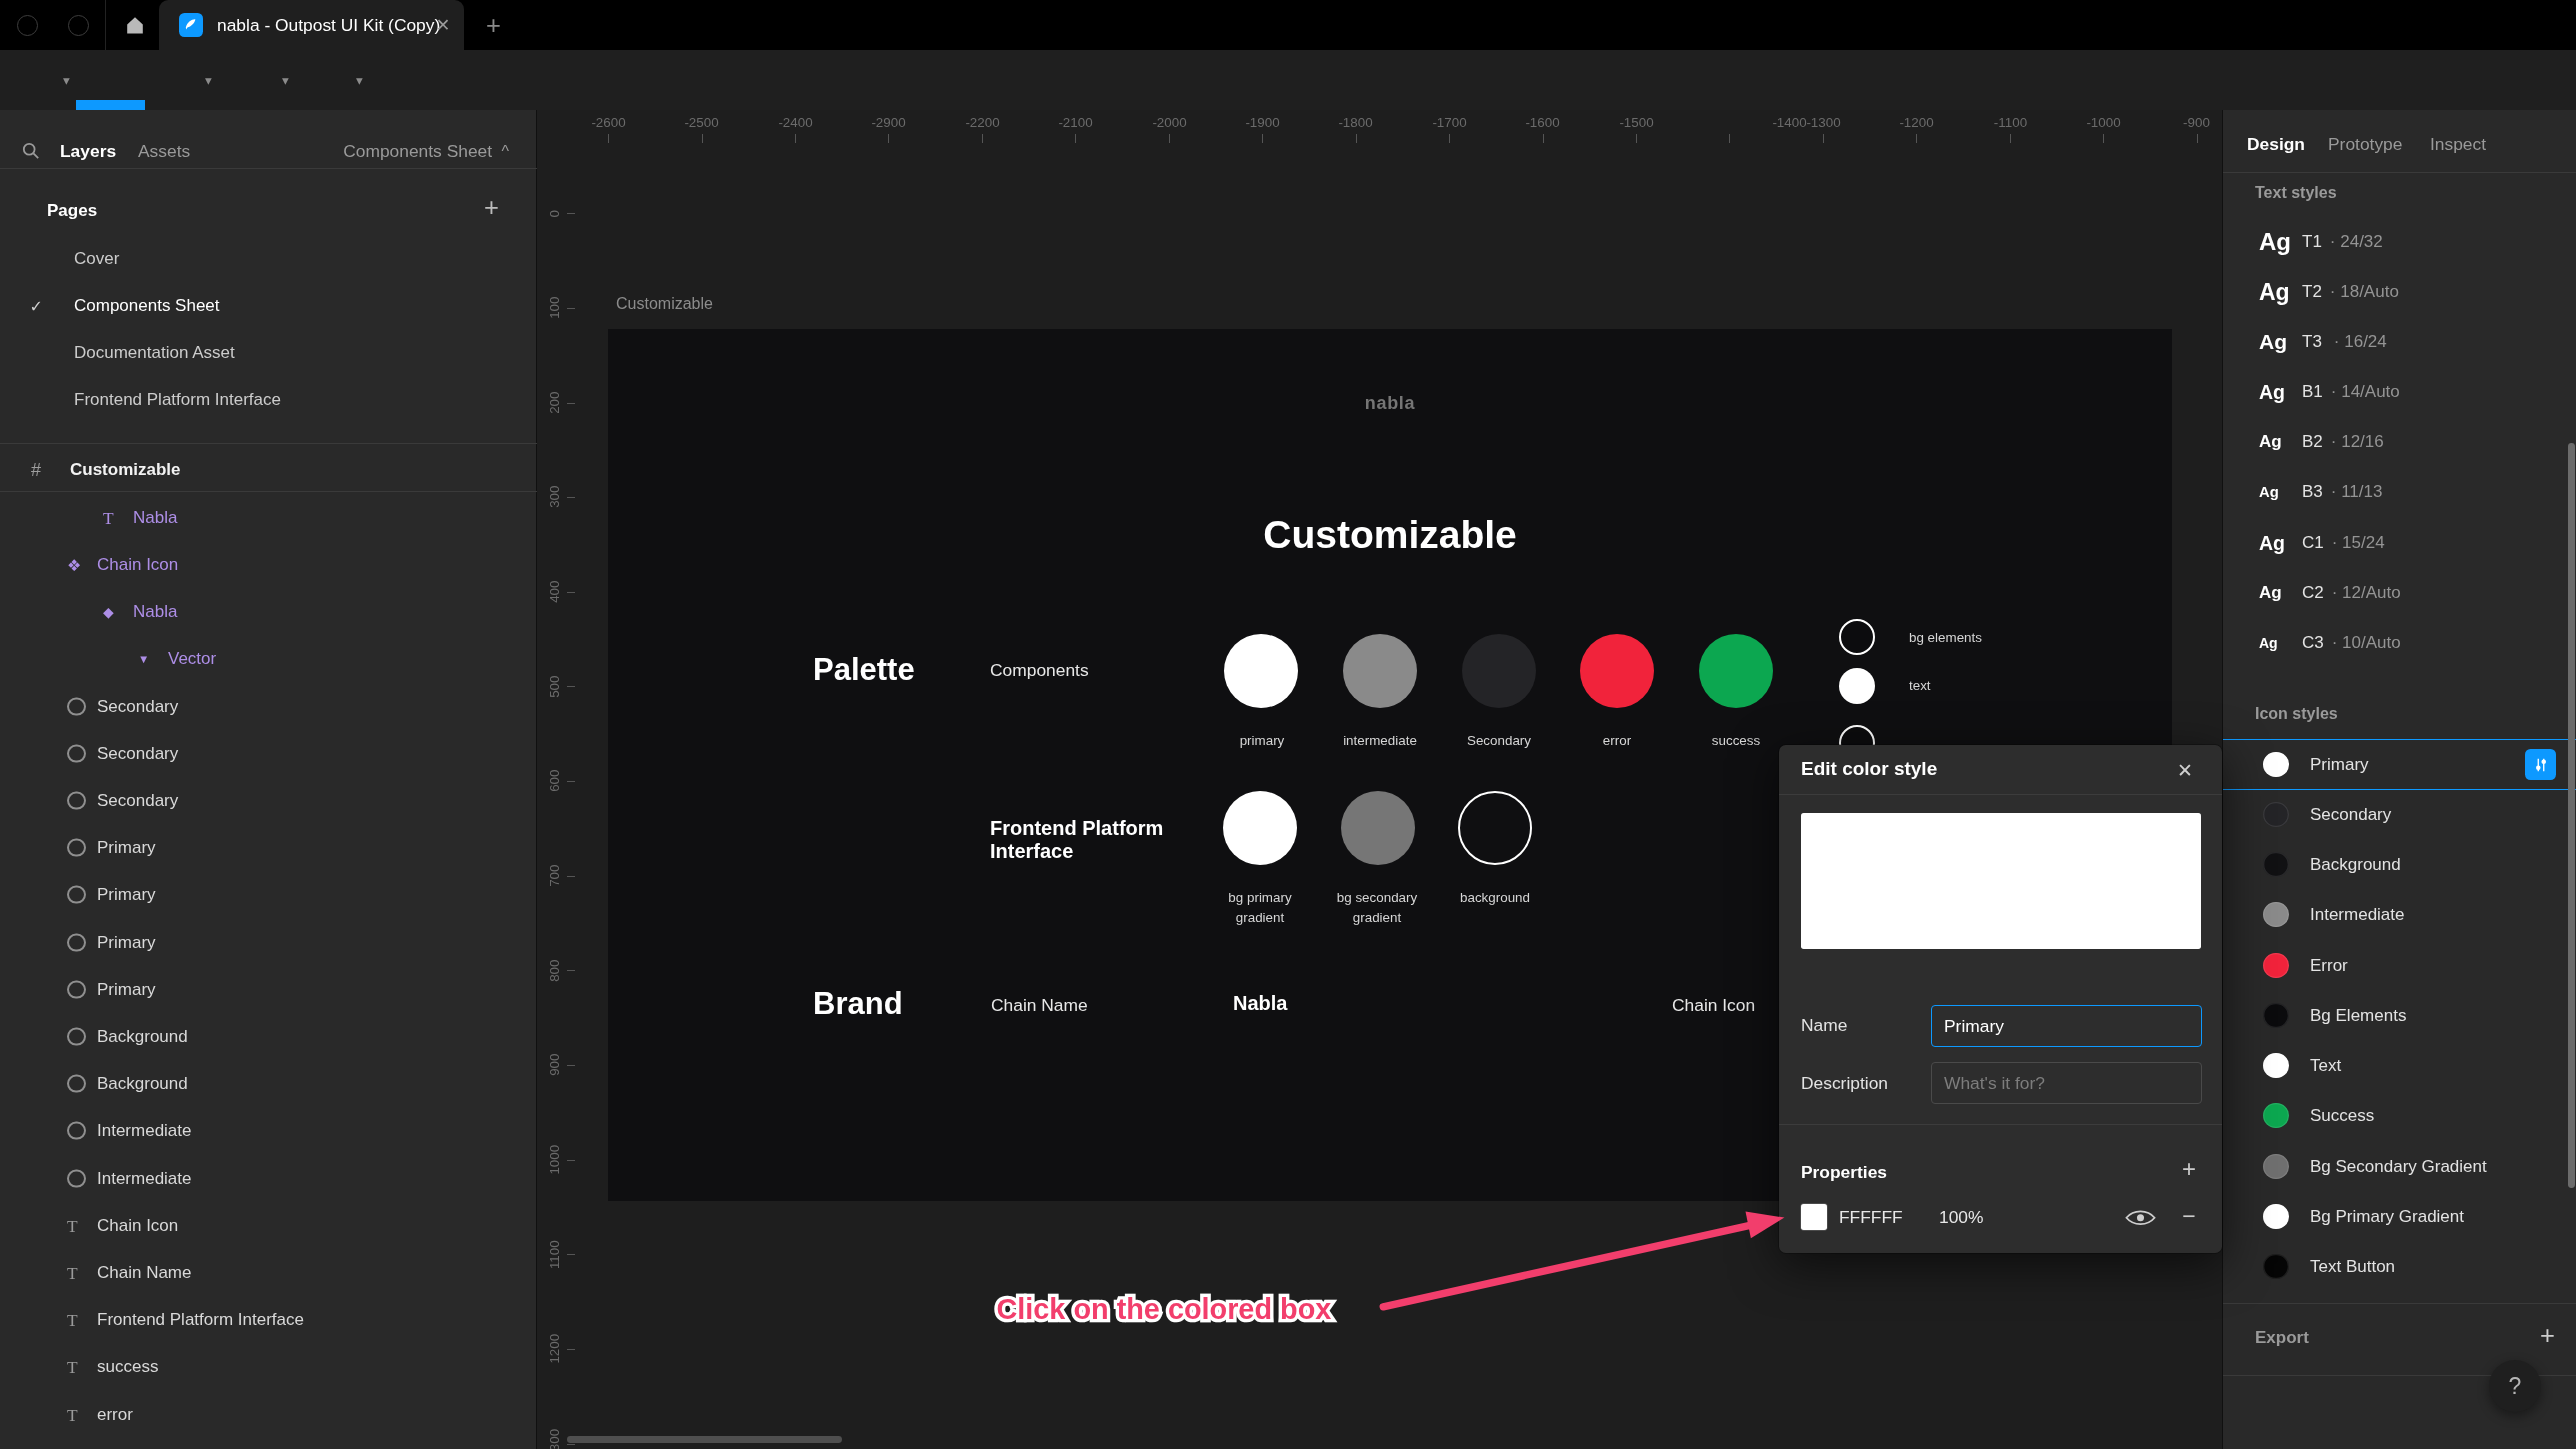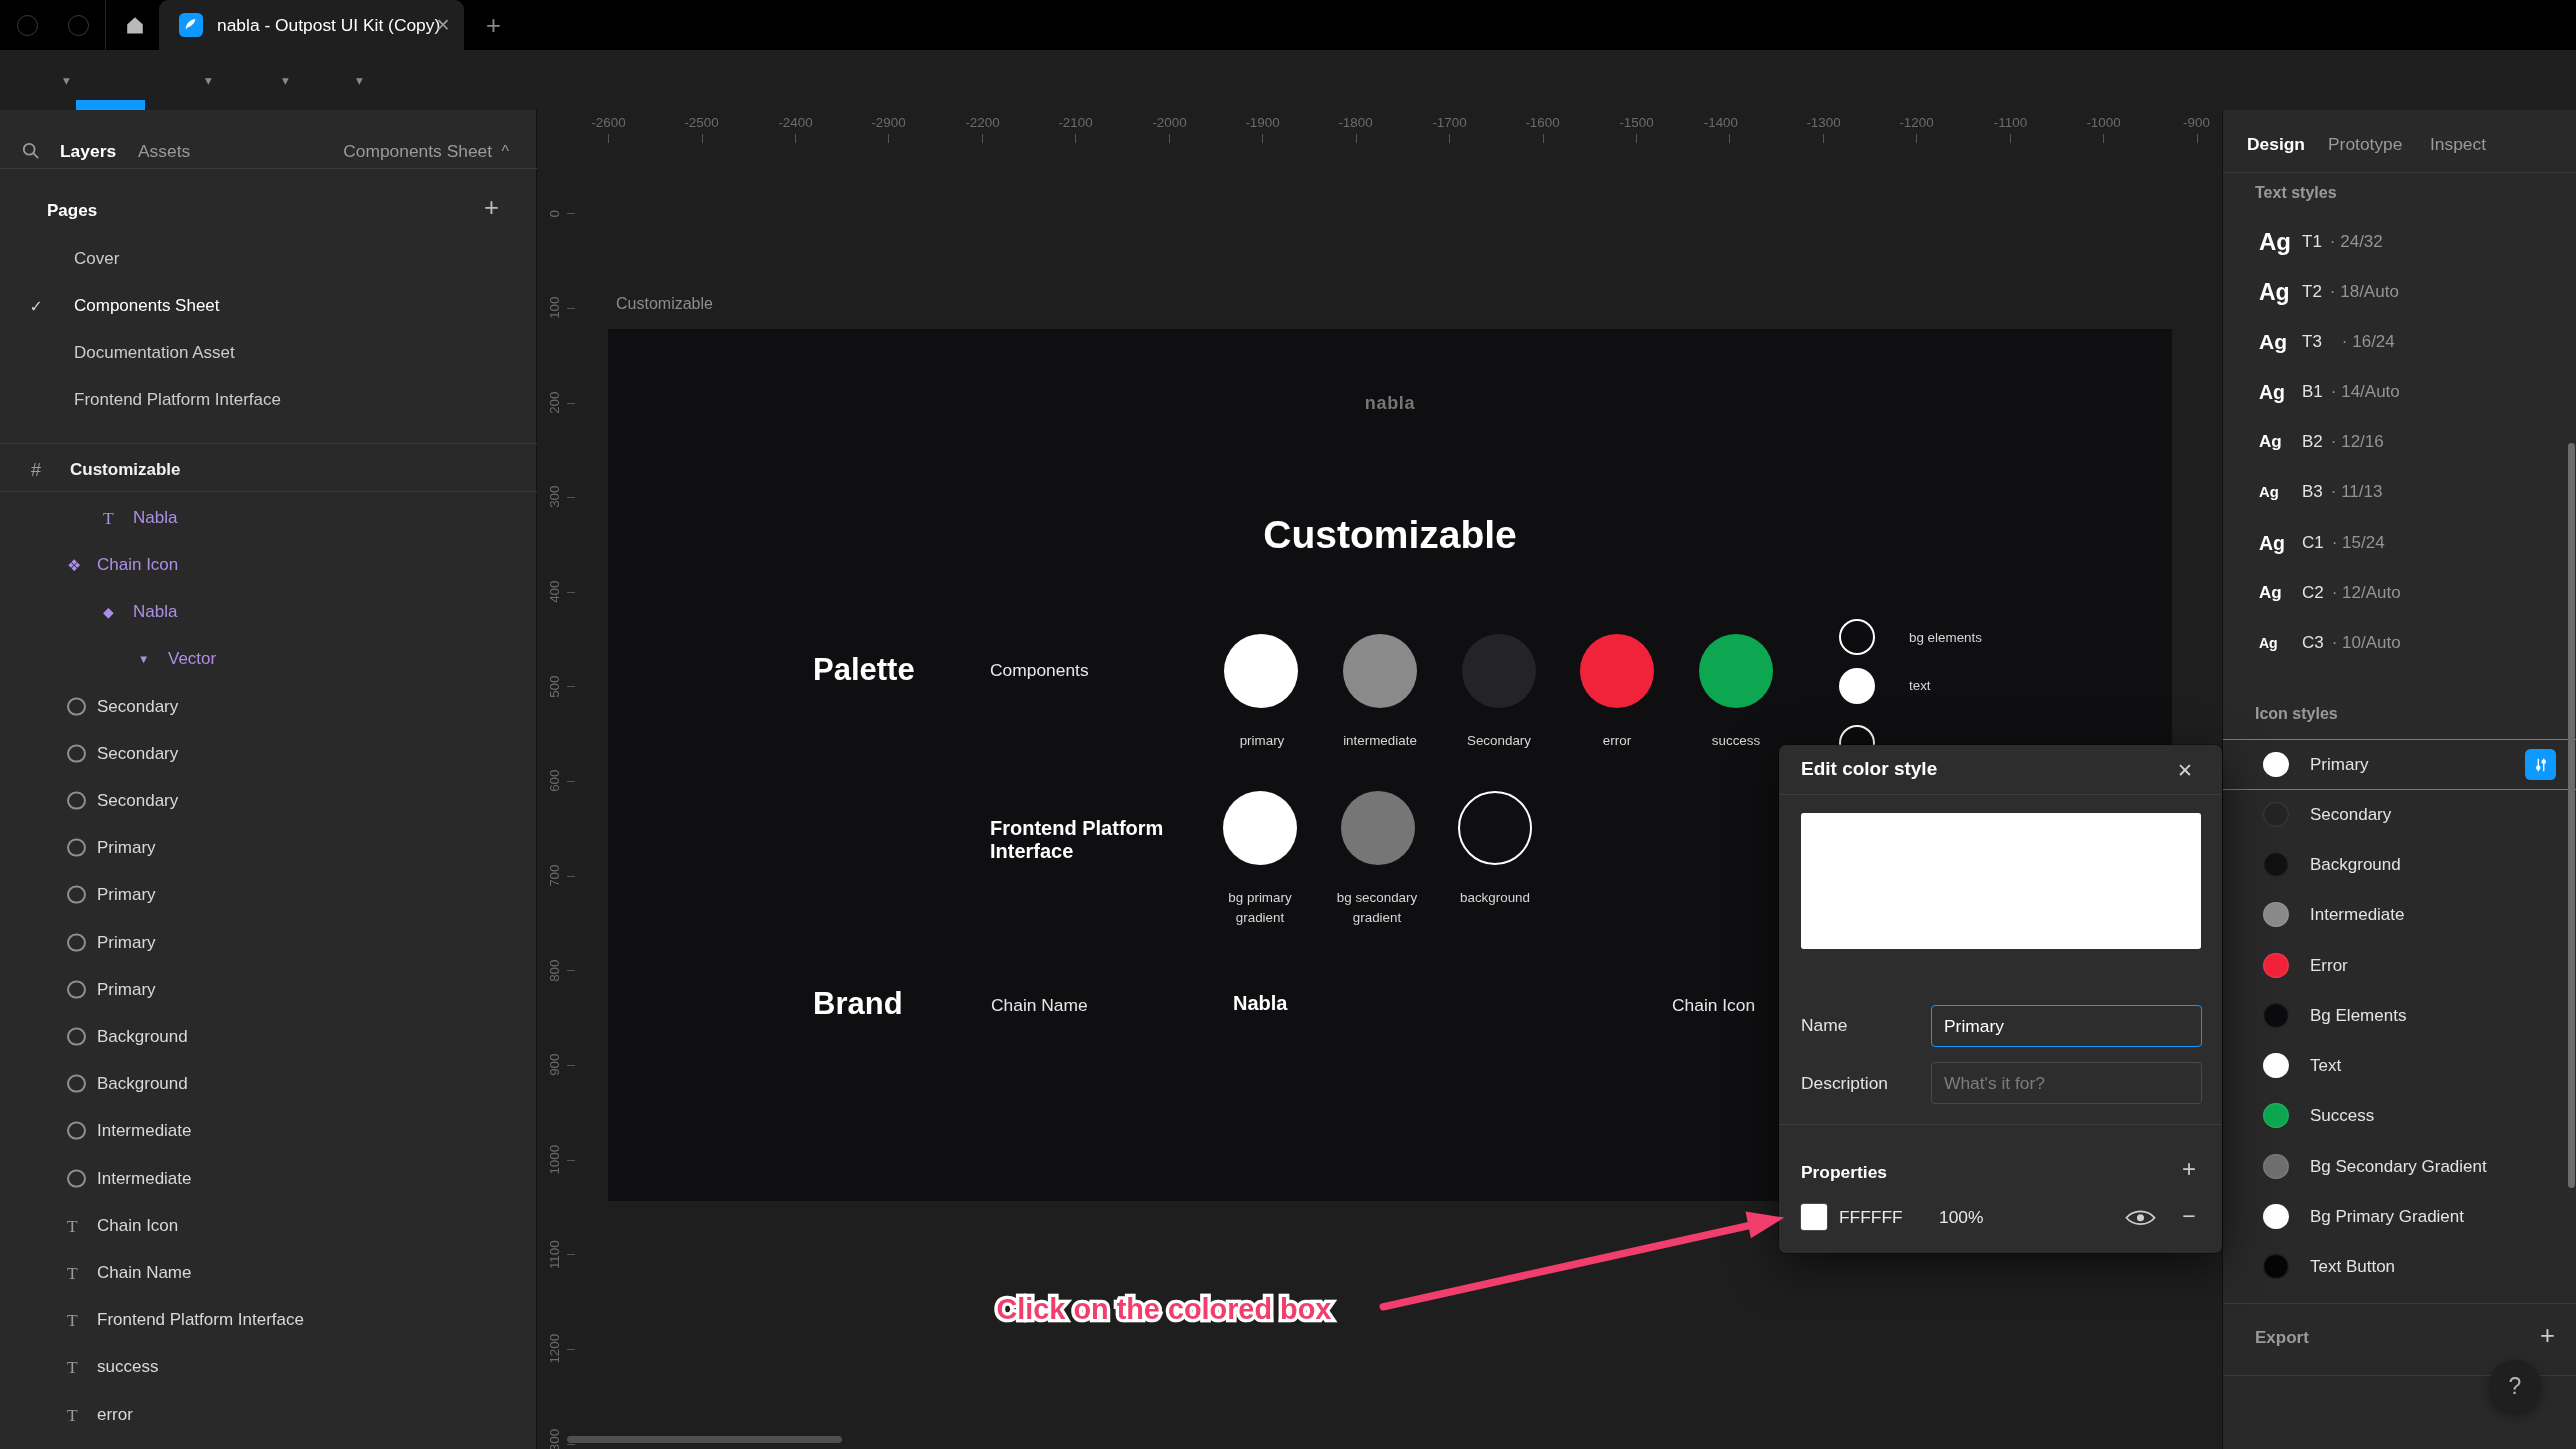--- a/index.html
+++ b/index.html
@@ -307,21 +307,21 @@
         <div class="hrn" style="left: 685px;">-1900</div>
         <div class="hrt" style="left: 725px;"></div>
         <div class="hrn" style="left: 778px;">-1800</div>
         <div class="hrt" style="left: 819px;"></div>
         <div class="hrn" style="left: 872px;">-1700</div>
         <div class="hrt" style="left: 912px;"></div>
         <div class="hrn" style="left: 965px;">-1600</div>
         <div class="hrt" style="left: 1006px;"></div>
         <div class="hrn" style="left: 1059px;">-1500</div>
         <div class="hrt" style="left: 1099px;"></div>
-        <div class="hrn" style="left: 1120px; text-align: right;">-1400</div>
+        <div class="hrn" style="left: 1212px;">-1400</div>
         <div class="hrt" style="left: 1192px;"></div>
         <div class="hrn" style="left: 1246px;">-1300</div>
         <div class="hrt" style="left: 1286px;"></div>
         <div class="hrn" style="left: 1339px;">-1200</div>
         <div class="hrt" style="left: 1379px;"></div>
         <div class="hrn" style="left: 1433px;">-1100</div>
         <div class="hrt" style="left: 1473px;"></div>
         <div class="hrn" style="left: 1526px;">-1000</div>
         <div class="hrt" style="left: 1566px;"></div>
         <div class="hrn" style="left: 1619px;">-900</div>
@@ -463,21 +463,21 @@
         </div>
         <div class="tsrow" style="top: 157px; height: 50px;">
           <div style="position: absolute; left: 36px; top: 50%; transform: translateY(-50%); font-weight: 600; color: rgb(255, 255, 255); font-size: 23px;">Ag</div>
           <div style="position: absolute; left: 79px; top: 50%; transform: translateY(-50%); display: flex; gap: 8px; font-size: 17px; white-space: nowrap;">
             <div style="color: rgb(227, 227, 227);">T2</div>
             <div style="color: rgb(148, 148, 148);">· 18/Auto</div>
           </div>
         </div>
         <div class="tsrow" style="top: 207px; height: 50px;">
           <div style="position: absolute; left: 36px; top: 50%; transform: translateY(-50%); font-weight: 600; color: rgb(255, 255, 255); font-size: 21px;">Ag</div>
-          <div style="position: absolute; left: 79px; top: 50%; transform: translateY(-50%); display: flex; gap: 20px; font-size: 17px; white-space: nowrap;">
+          <div style="position: absolute; left: 79px; top: 50%; transform: translateY(-50%); display: flex; gap: 12px; font-size: 17px; white-space: nowrap;">
             <div style="color: rgb(227, 227, 227);">T3</div>
             <div style="color: rgb(148, 148, 148);">· 16/24</div>
           </div>
         </div>
         <div class="tsrow" style="top: 257px; height: 50px;">
           <div style="position: absolute; left: 36px; top: 50%; transform: translateY(-50%); font-weight: 600; color: rgb(255, 255, 255); font-size: 19.5px;">Ag</div>
           <div style="position: absolute; left: 79px; top: 50%; transform: translateY(-50%); display: flex; gap: 8px; font-size: 17px; white-space: nowrap;">
             <div style="color: rgb(227, 227, 227);">B1</div>
             <div style="color: rgb(148, 148, 148);">· 14/Auto</div>
           </div>

